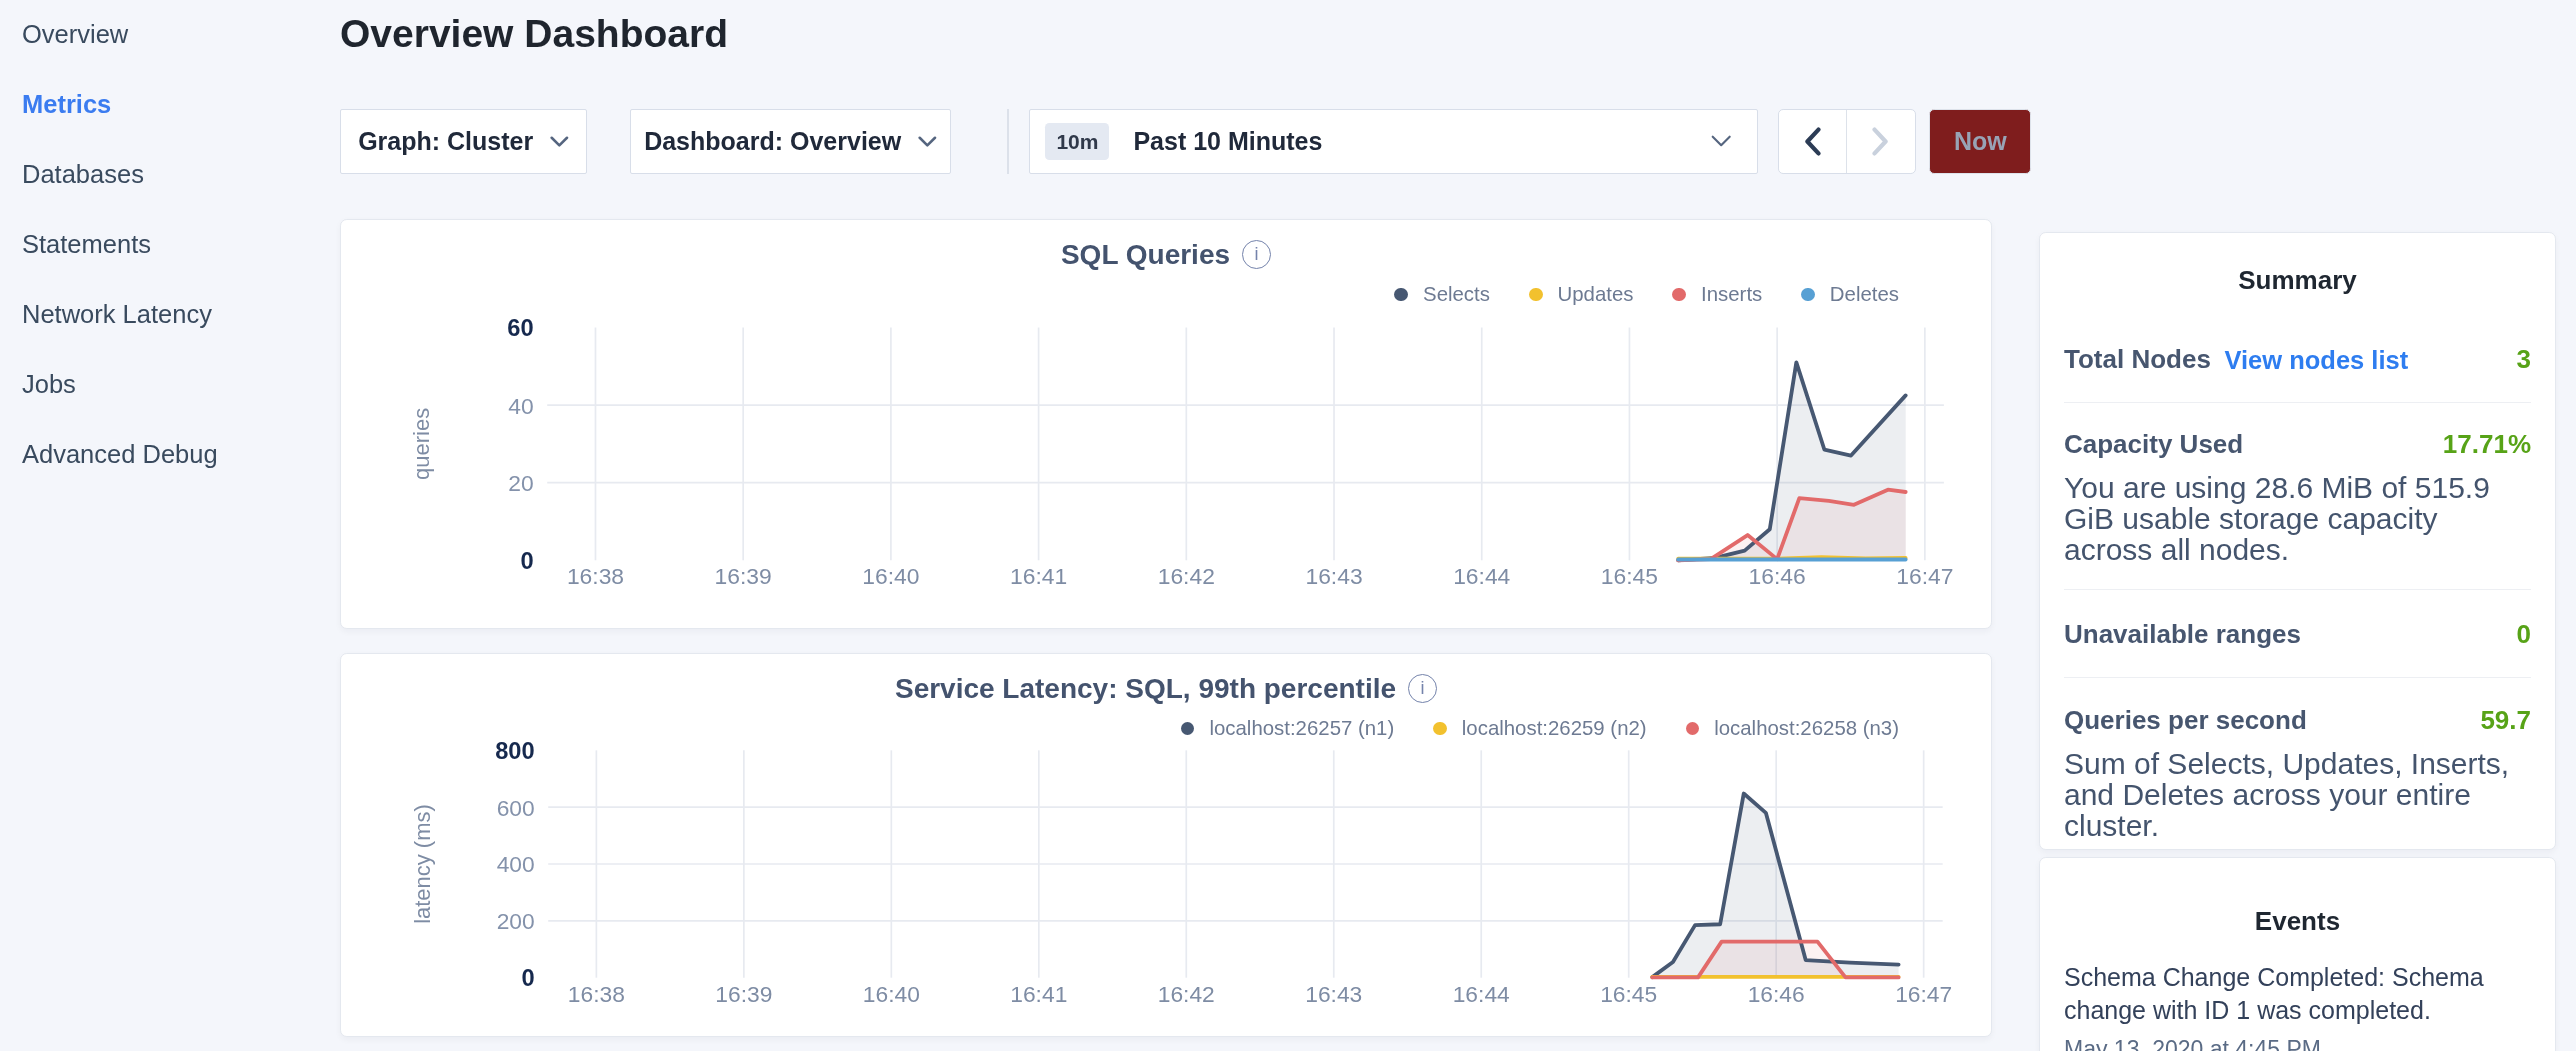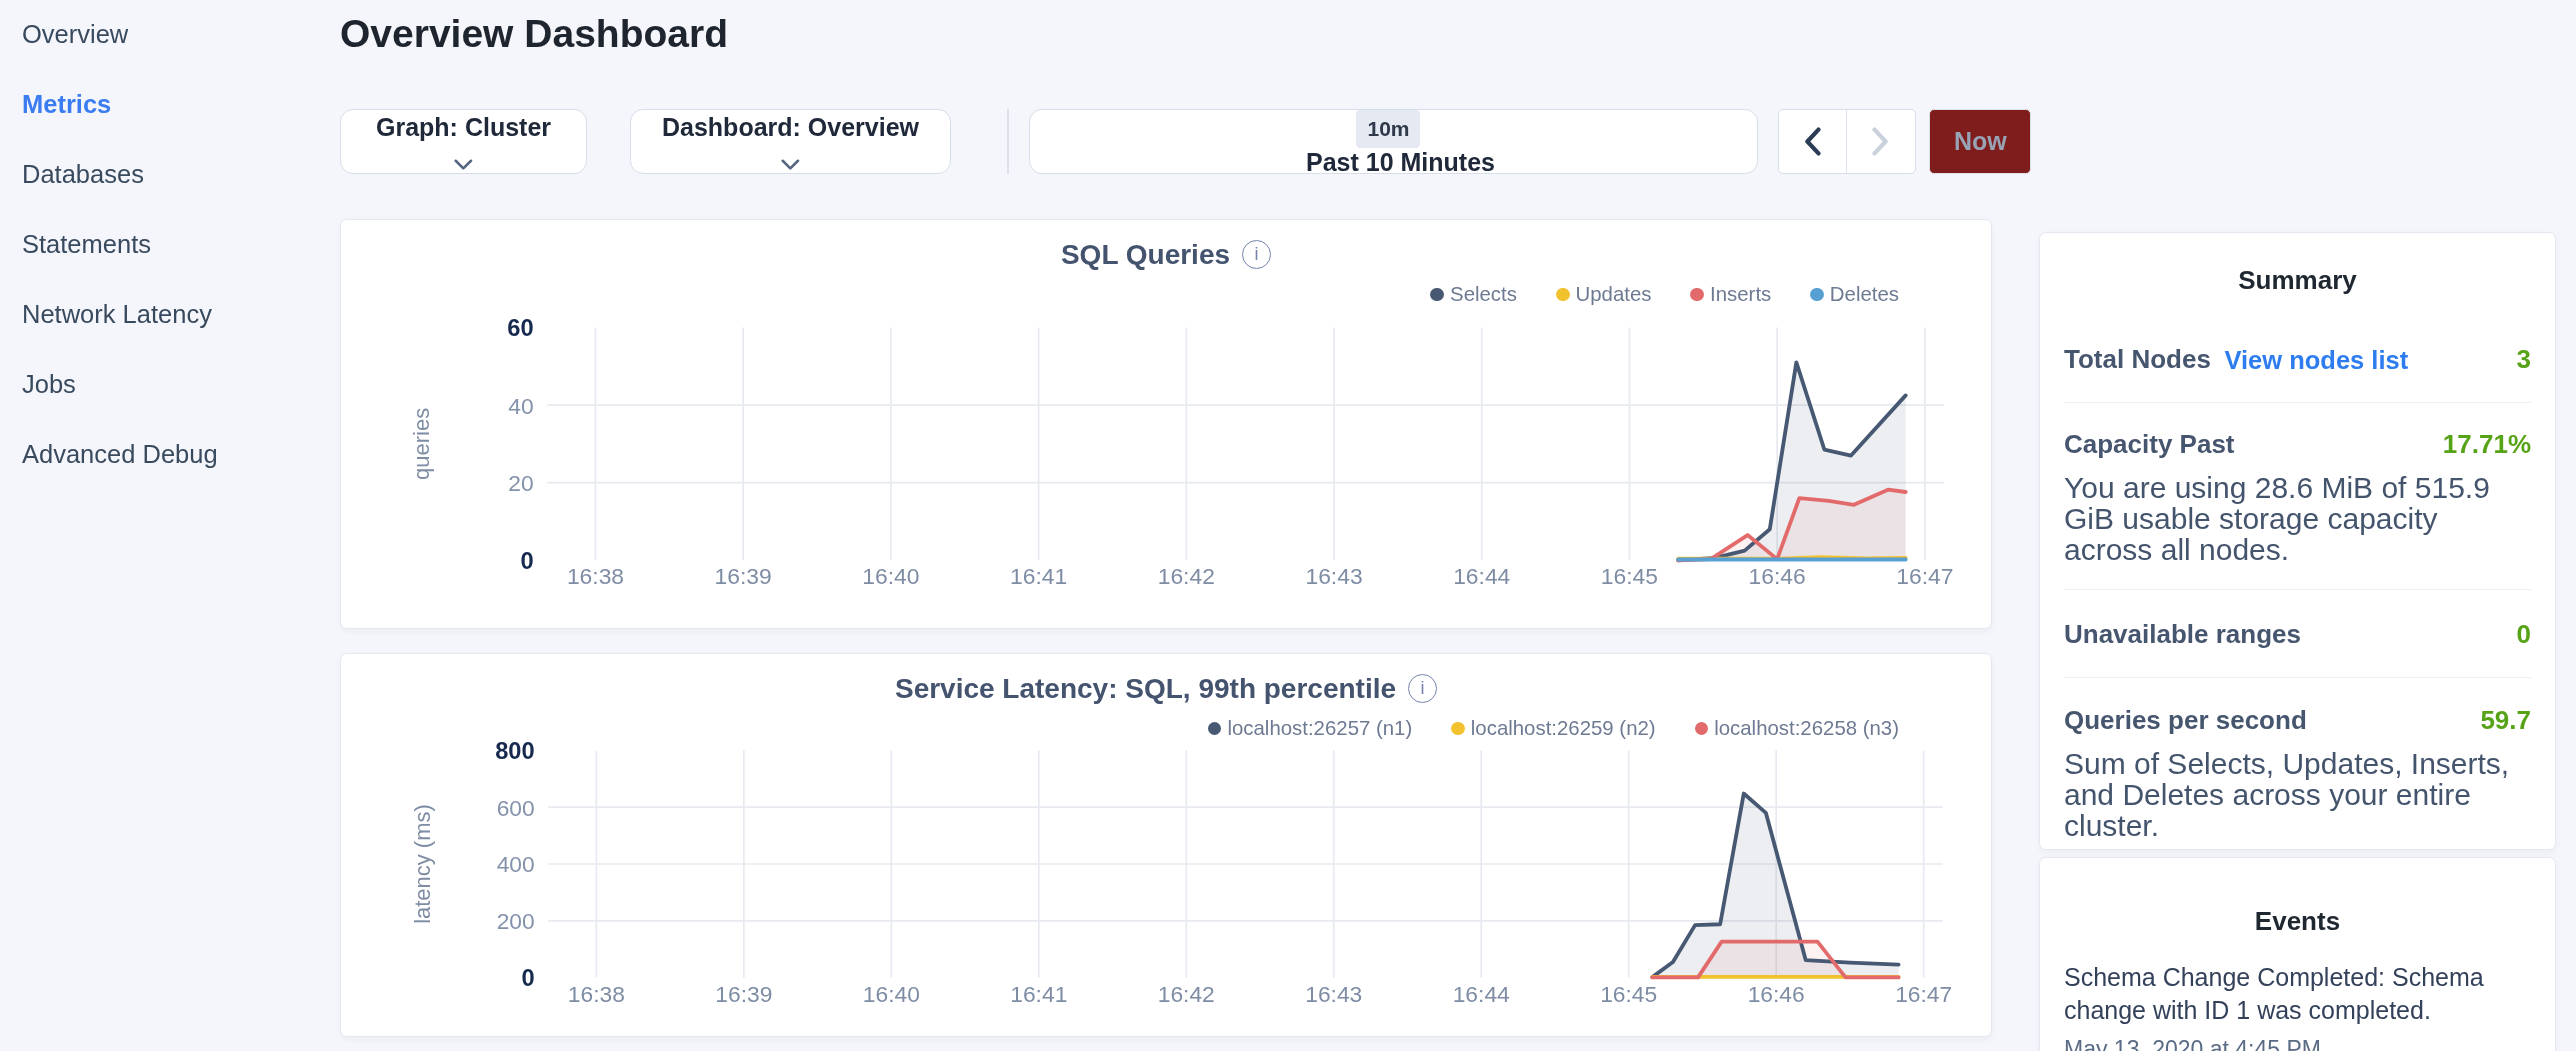--- a/index.html
+++ b/index.html
@@ -12,23 +12,23 @@
   }
   
   .sidebar { position:absolute; left:0; top:0; width:340px; height:100%; padding:19.6px 0 0 22px; }
   .sidebar ul { list-style:none; }
   .sidebar li { height:70px; font-size:25.5px; color:#394a5e; display:flex; align-items:flex-start; cursor:pointer; }
   .sidebar li.active { color:#3b7cf0; font-weight:700; }
   
   .page-title { position:absolute; left:340px; top:12px; font-size:39px; font-weight:600; color:#1f252e; }
   .controls { position:absolute; left:340px; top:109px; height:65px; display:flex; align-items:stretch; }
   .ctl-btn {
-    background:#fff; border:0.9px solid #d8dee9; border-radius:13px;
+    background:#fff; border:0.9px solid #d8dee9; border-radius:2px;
     display:flex; align-items:center; justify-content:center; gap:17px;
-    font-size:25px; font-weight:700; color:#20293a; cursor:pointer;flex-direction:column;
+    font-size:25px; font-weight:700; color:#20293a; cursor:pointer;
   }
   .dd1 { width:247px; }
   .dd2 { width:321px; margin-left:43px; }
   .vdivider { width:1.7px; background:#dce1ea; margin-left:56px; }
   .timepicker { width:729px; margin-left:20.4px; justify-content:flex-start; padding:0 25.5px 0 15.3px; gap:0; }
   .time-badge { background:#e4e9f2; color:#30394a; font-weight:700; font-size:21px; border-radius:4.3px; padding:6.8px 11px; }
   .time-label { margin-left:24px; font-size:25px; font-weight:700; color:#20293a; flex:1; text-align:left; }
   .arrow-group { margin-left:19.6px; width:138px; background:#fff; border:0.9px solid #d8dee9; border-radius:5.1px; display:flex; }
   .arrow-cell { width:50%; display:flex; align-items:center; justify-content:center; cursor:pointer; }
   .arrow-cell:first-child { border-right:0.9px solid #dde2ea; }
@@ -36,21 +36,21 @@
     display:flex; align-items:center; justify-content:center; font-size:25px; font-weight:700; color:#98a3b5; cursor:default; }
   
   .card { position:absolute; background:#fff; border:0.9px solid #e4e8ef; border-radius:6.8px; box-shadow:0 2.6px 6px rgba(20,30,60,.04); }
   .chart-card1 { left:340px; top:219px; width:1652px; height:410px; }
   .chart-card2 { left:340px; top:653px; width:1652px; height:384px; }
   .chart-title { position:absolute; left:0; right:0; top:18.7px; display:flex; justify-content:center; align-items:center; gap:12px;
     font-size:28px; font-weight:700; color:#44536e; }
   .info-icon { width:29px; height:29px; border:1.7px solid #7483ab; border-radius:50%; color:#7483ab;
     font-size:18px; font-weight:400; display:flex; align-items:center; justify-content:center; font-style:normal; }
   .legend { position:absolute; right:92px; top:63px; display:flex; gap:39px; align-items:center; }
-  .legend-item { display:flex; align-items:center; gap:6px; cursor:pointer; }
+  .legend-item { display:flex; align-items:center; gap:15px; cursor:pointer; }
   .legend-dot { width:13.6px; height:13.6px; border-radius:50%; }
   .legend-label { font-size:20.4px; color:#6d7a92; }
   .chart-svg { position:absolute; left:0; top:0; width:100%; height:100%; }
   
   .summary-card { left:2039px; top:232px; width:517px; height:618px; padding:0 24px; }
   .events-card  { left:2039px; top:857px; width:517px; height:289px; padding:0 24px; }
   .panel-title { text-align:center; font-size:26px; font-weight:700; color:#1f2731; }
   .summary-card .panel-title { padding-top:32px; }
   .events-card .panel-title { padding-top:48px; }
   .srow { display:flex; align-items:flex-end; }
@@ -247,21 +247,21 @@
   <div class="sblock b1">
     <div class="srow">
       <span class="srow-label">Total Nodes</span>
       <span class="srow-link">View nodes list</span>
       <span class="srow-value">3</span>
     </div>
   </div>
 
   <div class="sblock b2">
     <div class="srow">
-      <span class="srow-label">Capacity Past</span>
+      <span class="srow-label">Capacity Used</span>
       <span class="srow-value">17.71%</span>
     </div>
     <div class="sdesc">You are using 28.6 MiB of 515.9 GiB usable storage capacity across all nodes.</div>
   </div>
 
   <div class="sblock b3">
     <div class="srow">
       <span class="srow-label">Unavailable ranges</span>
       <span class="srow-value">0</span>
     </div>

